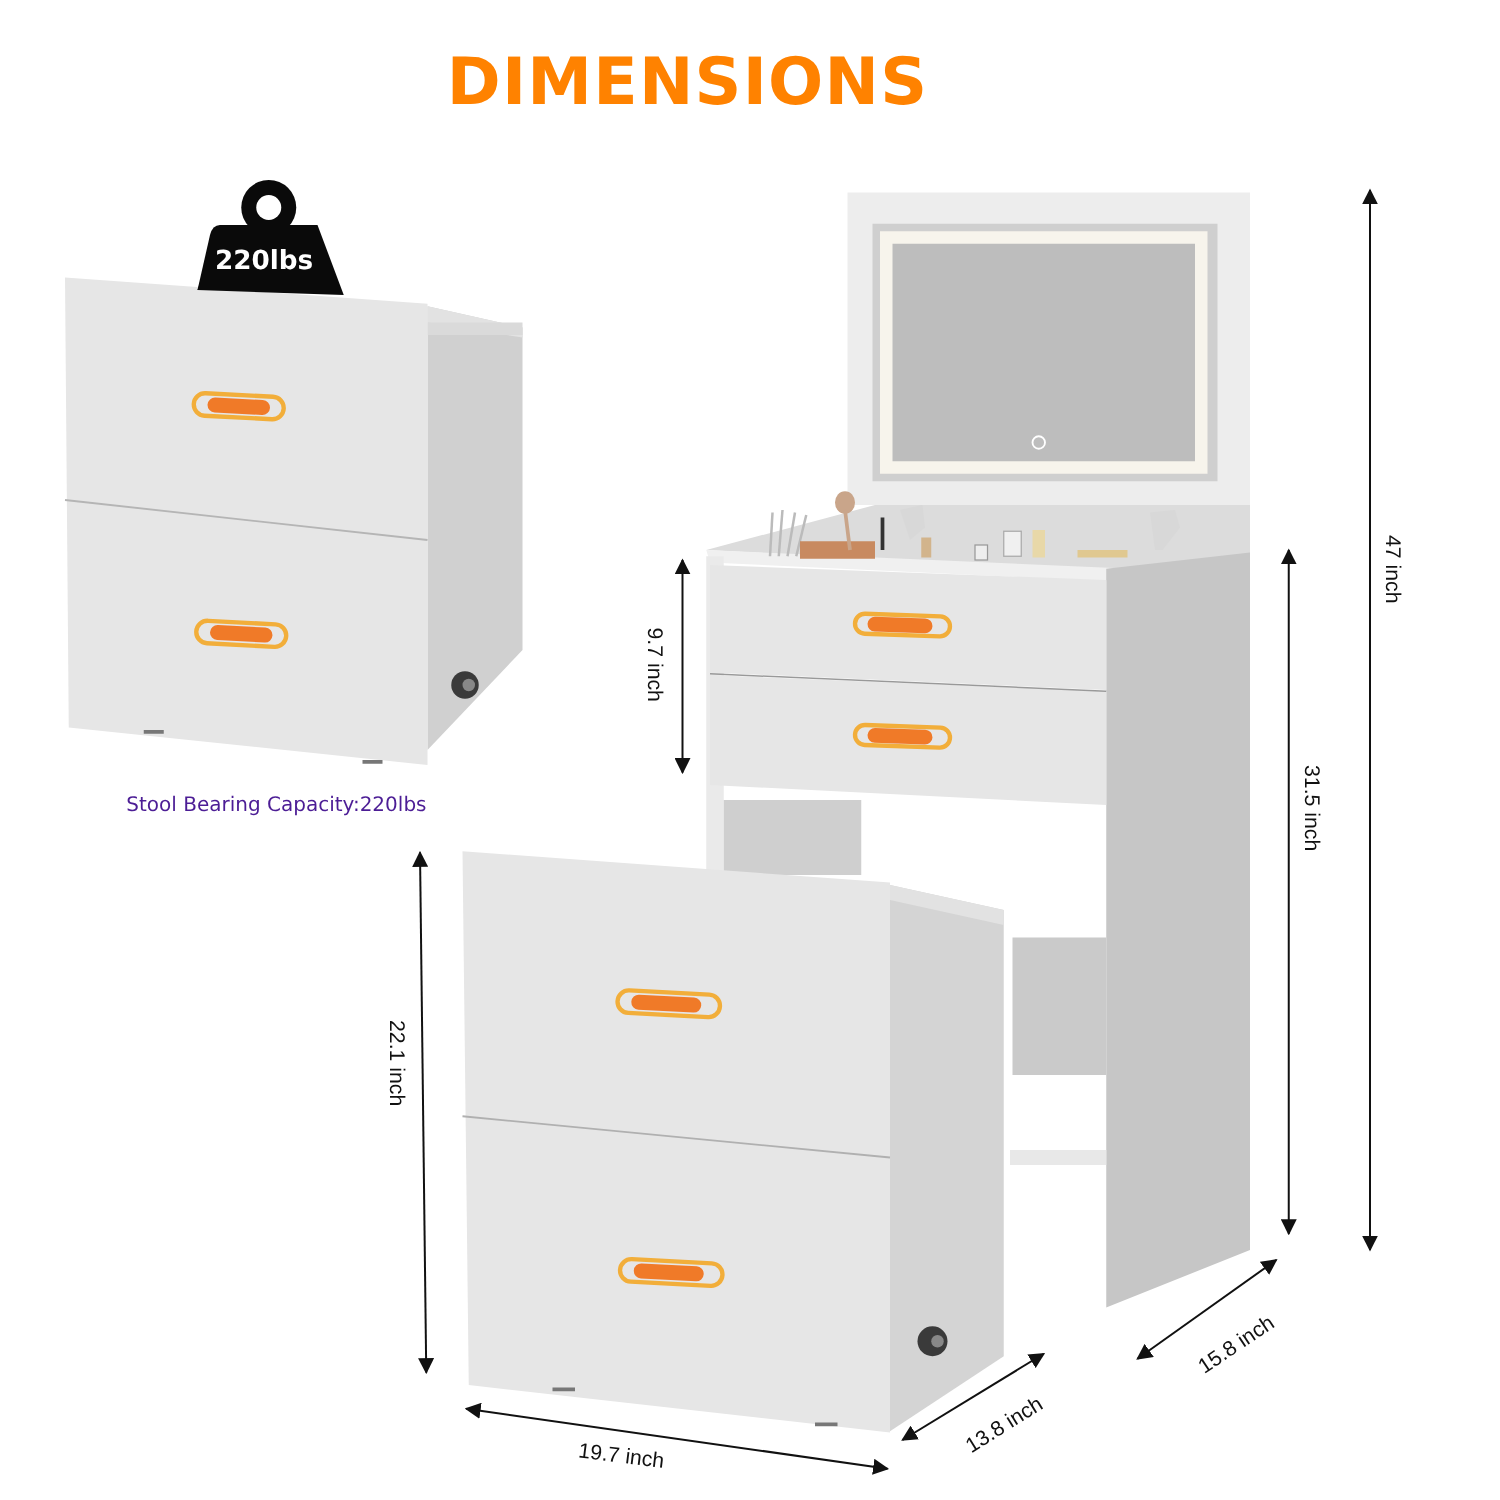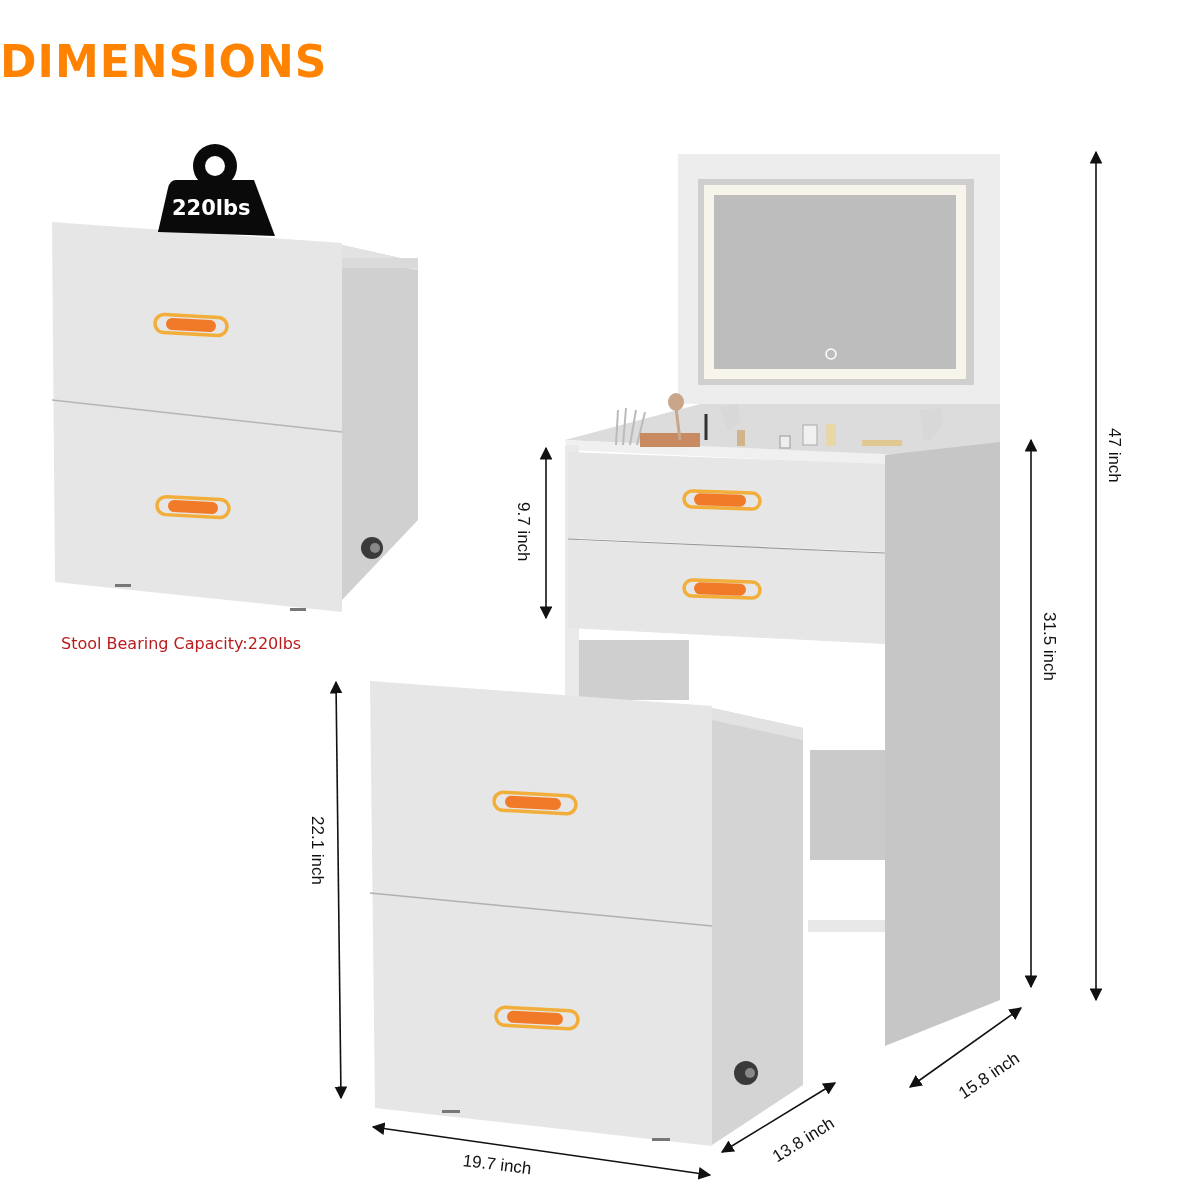--- a/index.html
+++ b/index.html
@@ -1,20 +1,20 @@
 <!DOCTYPE html>
 <html><head>
 <meta charset="utf-8">
 <style>
   html, body { margin:0; padding:0; background:#ffffff; }
   body { width:1200px; height:1200px; position:relative; overflow:hidden; font-family:"DejaVu Sans", sans-serif; }
   .abs { position:absolute; }
-  .title { left:0; top:36px; width:1100px; text-align:left; font-family:"DejaVu Sans", sans-serif; font-weight:bold; font-size:44px; letter-spacing:1px; }
+  .title { left:0; top:36px; width:1100px; text-align:center; font-family:"DejaVu Sans", sans-serif; font-weight:bold; font-size:52px; letter-spacing:1px; }
   .dimlabel { font-family:"Liberation Sans", sans-serif; font-size:17px; color:#111; white-space:nowrap; }
-  .caption { font-family:"DejaVu Sans", sans-serif; font-size:16px; color:#b91c1c; }
+  .caption { font-family:"DejaVu Sans", sans-serif; font-size:16px; color:#4c1d95;margin-left:40px; }
   svg { position:absolute; left:0; top:0; }
   .weight-text { font-family:"DejaVu Sans", sans-serif; font-weight:bold; font-size:21px; color:#fff;text-align:center; }
 </style>
 </head>
 <body>
 
 <div class="abs title" style="color:#FF8200;">DIMENSIONS</div>
 
 <svg width="1200" height="1200" viewBox="0 0 1200 1200">
   <defs>

